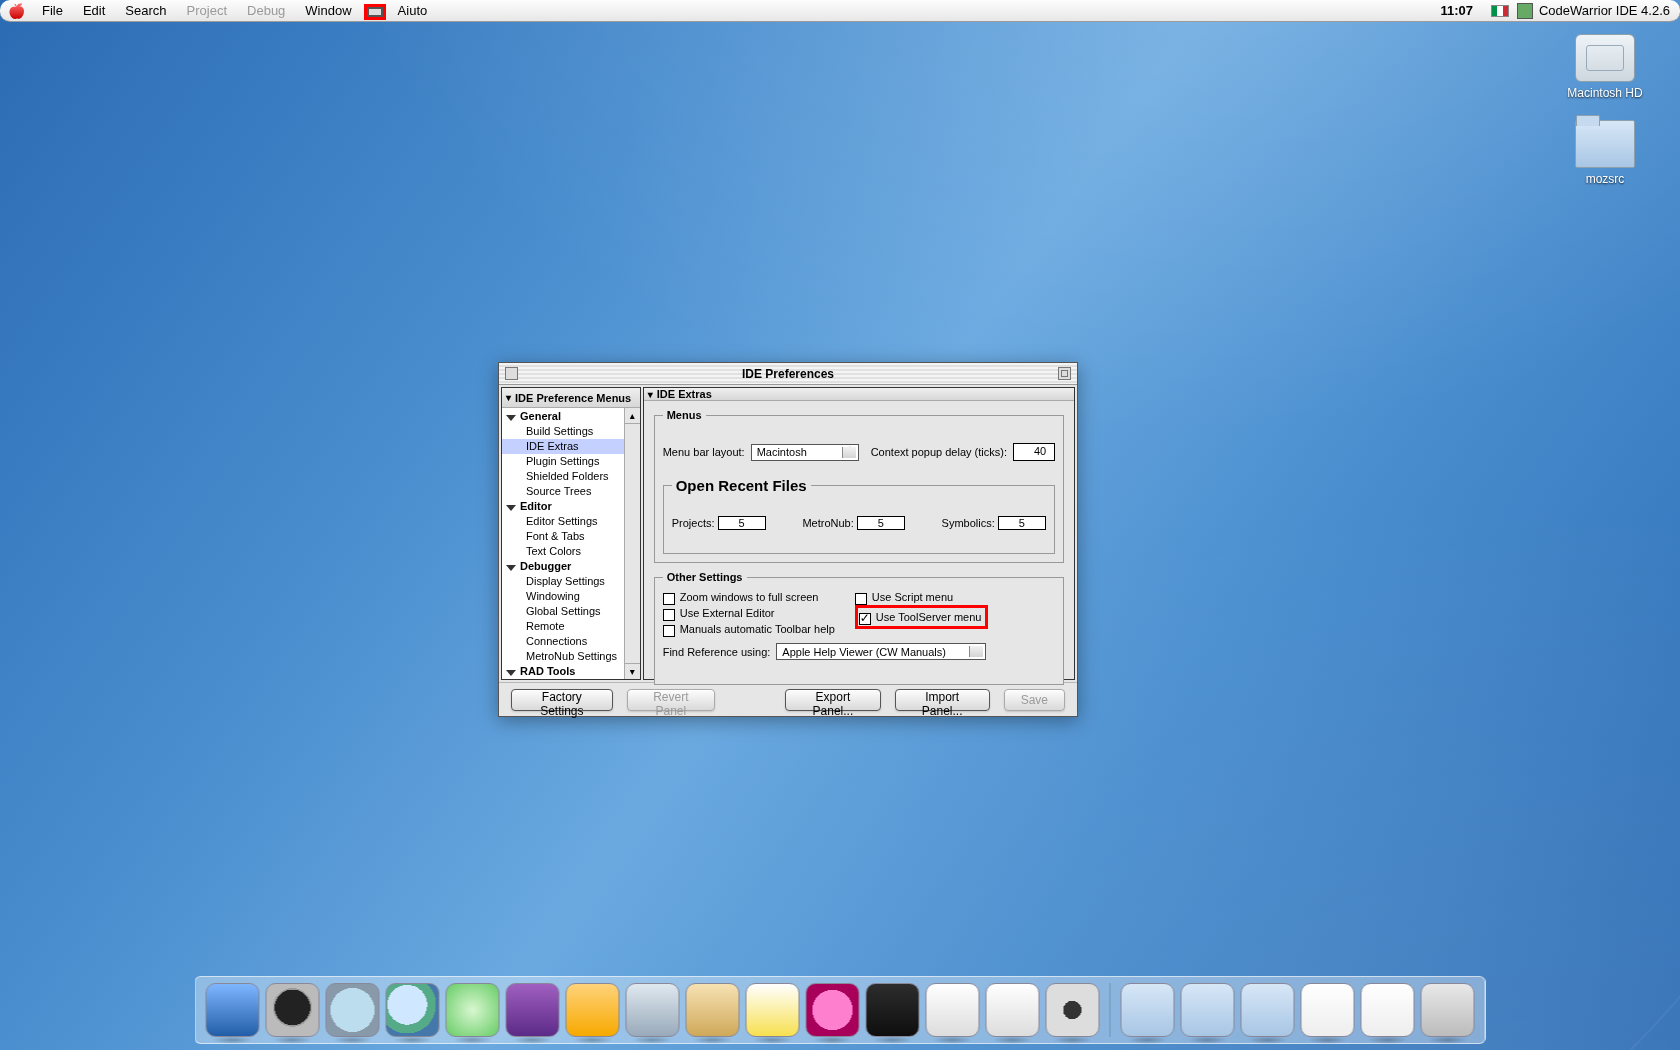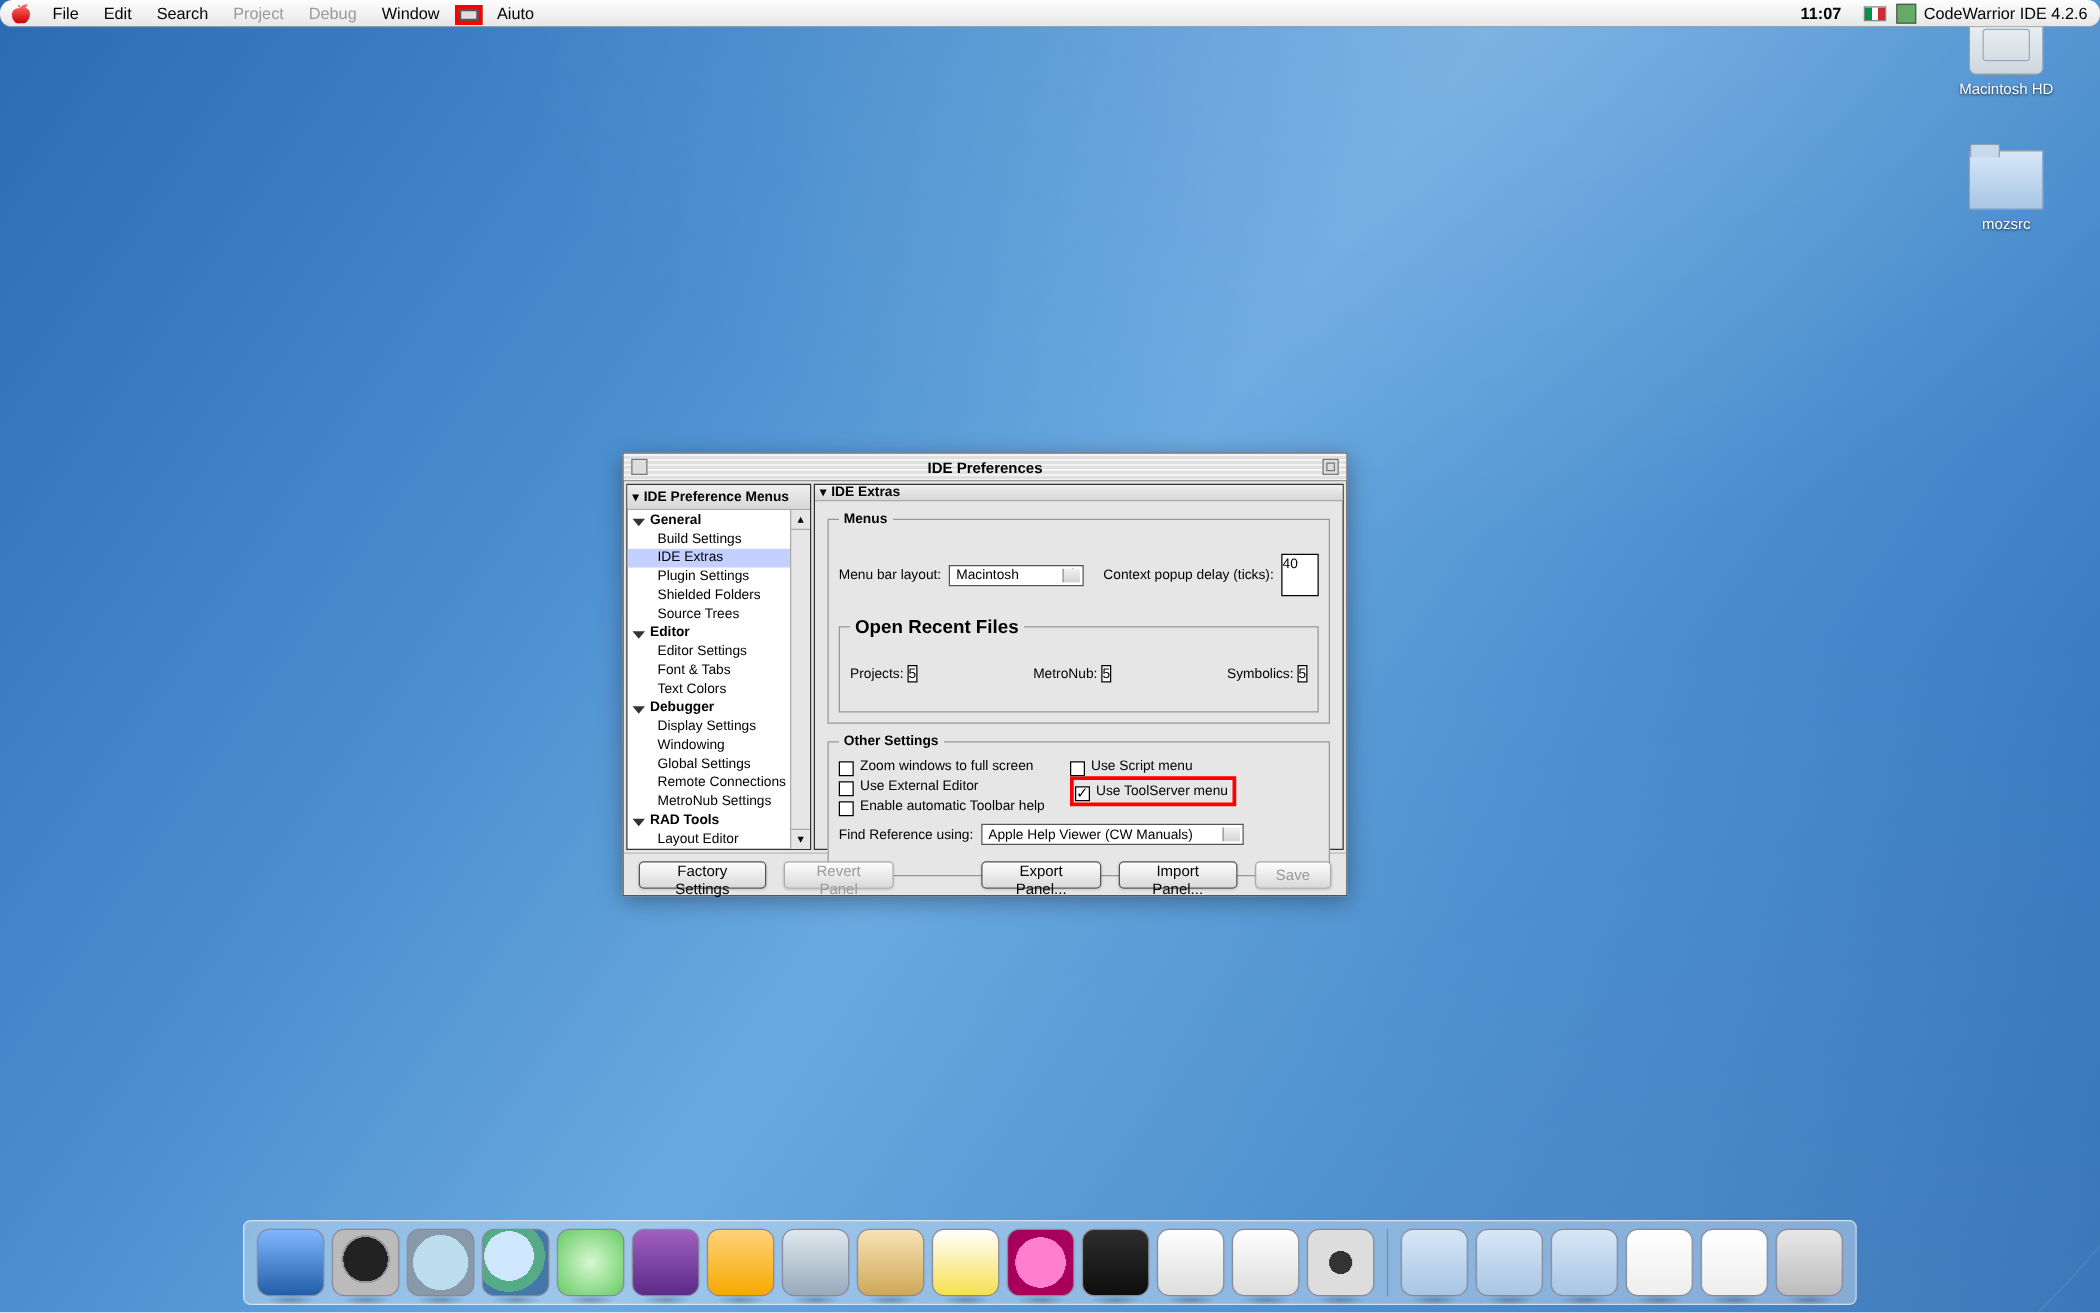--- a/index.html
+++ b/index.html
@@ -46,21 +46,21 @@
 .menubar .flag { width:18px; height:12px; background:linear-gradient(90deg,#009246 33%,#fff 33% 66%,#ce2b37 66%); margin:0 8px; border:1px solid #888;}
 .menubar .appicon { width:16px; height:16px; background:#6a6; border:1px solid #555; margin-right:6px;}
 .menubar .appname { padding-right:10px; }
 
 
 .deskicon { position:absolute; width:90px; text-align:center; color:#fff; font-size:12px;
   text-shadow:0 1px 2px rgba(0,0,0,.8);}
 .deskicon .glyph { width:60px; height:48px; margin:0 auto 4px;
   background:linear-gradient(#eef3f7,#cdd7de); border:1px solid #8fa0ad; border-radius:6px;
   position:relative;}
-.deskicon.hd   { top:12px; right:30px;}
+.deskicon.hd   { top:34px; right:30px;}
 .deskicon.hd .glyph::after{content:"";position:absolute;left:10px;right:10px;top:10px;bottom:10px;border:1px solid #9ab;border-radius:3px;}
 .deskicon.fold { top:120px; right:30px;}
 .deskicon.fold .glyph{ background:linear-gradient(#d7e7f7,#a8c6e4); border-radius:2px;}
 .deskicon.fold .glyph::before{content:"";position:absolute;left:0;top:-6px;width:22px;height:10px;background:#c5daee;border:1px solid #8fa0ad;border-bottom:none;border-radius:2px 2px 0 0;}
 
 
 .dock {
   position:absolute; left:50%; transform:translateX(-50%); bottom:6px;
   display:flex; align-items:flex-end; gap:6px;
   padding:6px 10px;
@@ -154,22 +154,22 @@
 .select::after{ content:""; position:absolute; right:2px; top:2px; bottom:2px; width:13px;
   border-left:1px solid #888;
   background:
     linear-gradient(#f2f2f2,#d4d4d4);
 }
 .select .arrw{ position:absolute; right:5px; top:50%; transform:translateY(-50%);
   width:0;height:0;border-left:3px solid transparent;border-right:3px solid transparent;}
 .select .arrw.up{ border-bottom:3px solid #333; margin-top:-4px;}
 .select .arrw.dn{ border-top:3px solid #333; margin-top:3px;}
 .txt{
-  height:34px; width:30px; border:1px solid #000; background:#fff; font-size:11px;
-  text-align:left; padding:0 0; line-height:15px;
+  height:18px; width:30px; border:1px solid #000; background:#fff; font-size:11px;
+  text-align:left; padding:0 20px; line-height:15px;
 }
 .chk{ width:12px;height:12px;border:1px solid #000;background:#fff;display:inline-block;
   margin-right:5px; position:relative; top:2px;}
 .chk.checked::after{content:"✓";position:absolute;left:0;top:-3px;font-size:12px;}
 .chkrow{ display:inline-flex; align-items:center; margin:2px 0;}
 .cols{ display:flex; gap:20px;}
 .cols .col{ display:flex; flex-direction:column;}
 .highlight-box{ border:3px solid #ff0000; padding:1px 4px 1px 1px; display:inline-flex; align-items:center;}
 
 
@@ -298,21 +298,21 @@
                 <label class="chkrow">
                   <span class="chk"></span>
                     <span>Zoom windows to full screen</span>
                   </label>
                 <label class="chkrow">
                   <span class="chk"></span>
                     <span>Use External Editor</span>
                   </label>
                 <label class="chkrow">
                   <span class="chk"></span>
-                    <span>Enable automatic Toolbar help</span>
+                    <span>Manuals automatic Toolbar help</span>
                   </label>
               </div>
               <div class="col">
                 <label class="chkrow">
                   <span class="chk"></span>
                     <span>Use Script menu</span>
                   </label>
                 <span class="highlight-box">
                   <label class="chkrow">
                     <span class="chk checked"></span>

